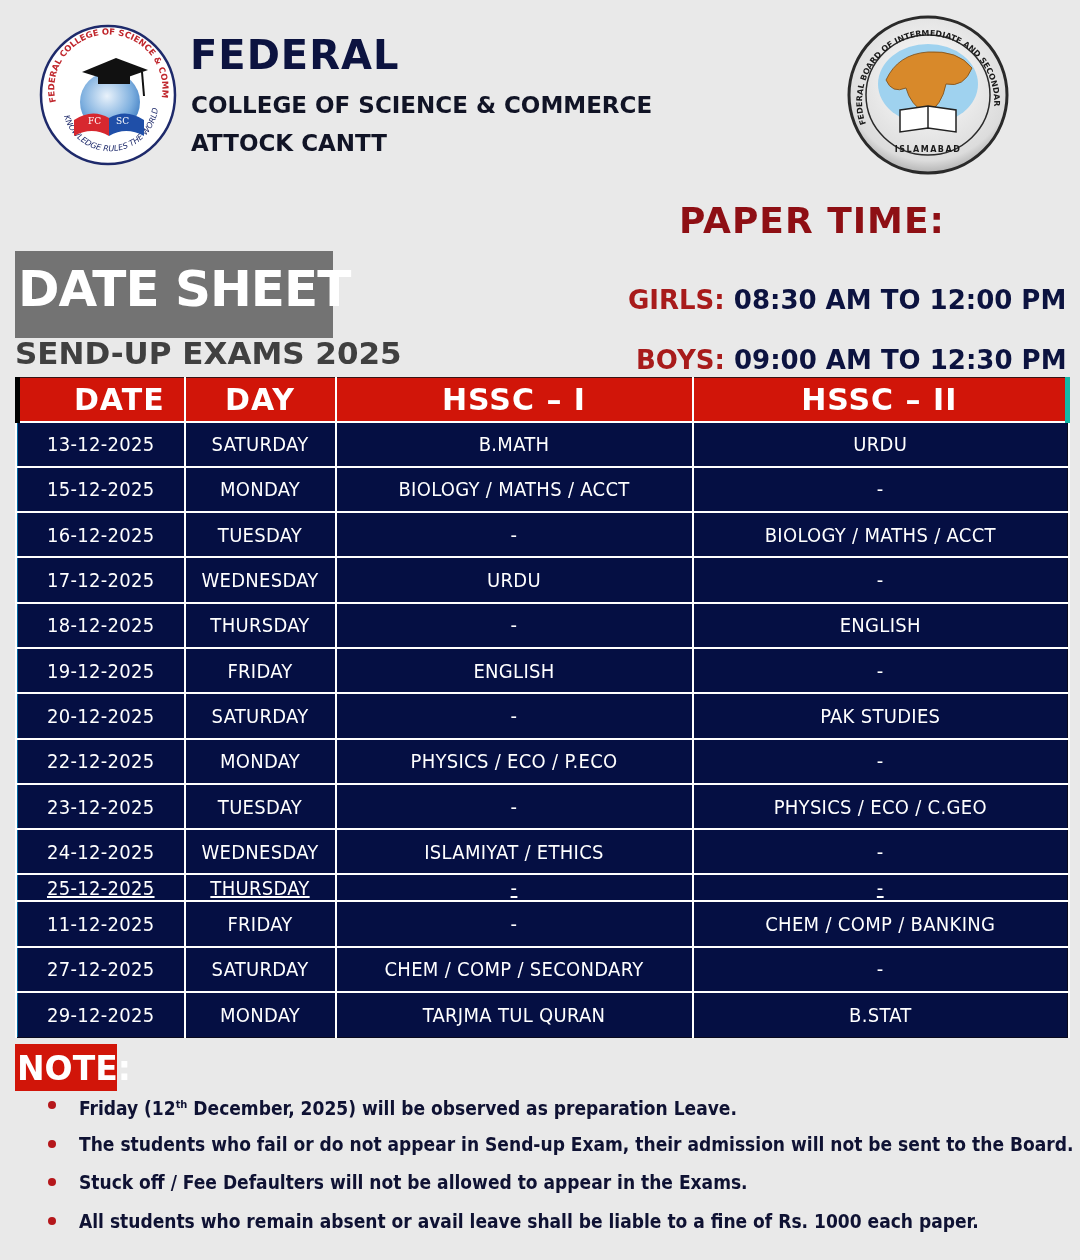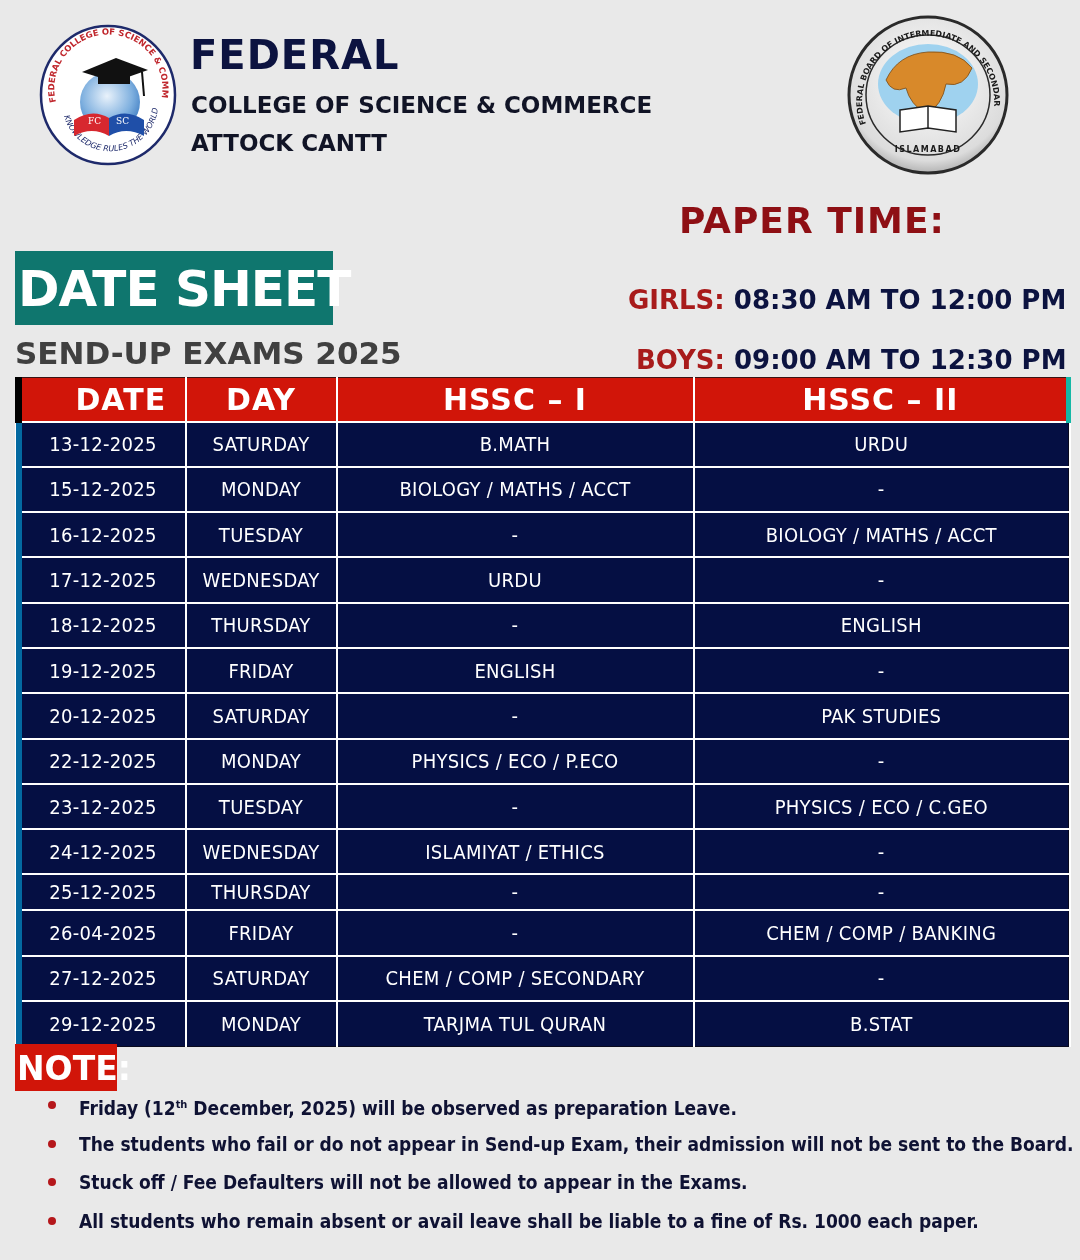--- a/index.html
+++ b/index.html
@@ -47,22 +47,22 @@
   .time-line {
     font-family: "DejaVu Sans", sans-serif;
     font-weight: bold; font-size: 26px; color: #0c1340;
     white-space: nowrap;
   }
   .time-line .lbl { color: #a81b1b; }
   .time-girls { left: 628px; top: 285px; }
   .time-boys { left: 636px; top: 339px; margin-top: 6px; }
 
   .date-sheet-badge {
-    left: 15px; top: 251px; width: 318px; height: 74px;
-    background: #0f766e;
+    left: 15px; top: 251px; width: 318px; height: 87px;
+    background: #737373;
     color: #ffffff;
     font-family: "DejaVu Sans", sans-serif;
     font-weight: bold; font-size: 50px;
     line-height: 77px; padding-left: 3px;
     letter-spacing: -1px;
     white-space: nowrap;
   }
   .exam-title {
     left: 15px; top: 335px;
     font-family: "DejaVu Sans", sans-serif;
@@ -87,33 +87,33 @@
   .schedule th {
     background: #d11509;
     color: #ffffff;
     font-family: "DejaVu Sans", sans-serif;
     font-weight: bold;
     font-size: 30px;
     height: 44px;
     letter-spacing: 1px;
     border-top: 1px solid #3a1414;
   }
-  .schedule th:first-child { border-left: 7px solid #000000; padding-left: 35px; }
+  .schedule th:first-child { border-left: 5px solid #000000; padding-left: 35px; }
   .schedule th:last-child { border-right: 5px solid #14b8a6; }
   .schedule td {
     background: #050f43;
     color: #ffffff;
     font-family: "DejaVu Sans Condensed", "DejaVu Sans", sans-serif;
     font-stretch: condensed;
     font-size: 20px;
     height: 45.3px;
     letter-spacing: 0.3px;
   }
-  .schedule tr.short td { height: 36px; }
-  .schedule td:first-child { border-left: 6px solid #0369a1; }
+  .schedule tr.short td { height: 27px; text-decoration: underline; }
+  .schedule td:first-child { border-left: 1px solid #0369a1; }
   .schedule td:last-child { border-right: 1px solid #0a0a1e; }
   .schedule tr:last-child td { border-bottom: 1px solid #0a0a1e; }
 
   .note-badge {
     left: 15px; top: 1044px; width: 102px; height: 47px;
     background: #d11509; color: #ffffff;
     font-family: "DejaVu Sans", sans-serif;
     font-weight: bold; font-size: 33px;
     line-height: 50px; padding-left: 2px;
   }
@@ -289,21 +289,21 @@
       <td>ISLAMIYAT / ETHICS</td>
       <td>-</td>
     </tr>
     <tr class="short">
       <td>25-12-2025</td>
       <td>THURSDAY</td>
       <td>-</td>
       <td>-</td>
     </tr>
     <tr>
-      <td>26-04-2025</td>
+      <td>11-12-2025</td>
       <td>FRIDAY</td>
       <td>-</td>
       <td>CHEM / COMP / BANKING</td>
     </tr>
     <tr>
       <td>27-12-2025</td>
       <td>SATURDAY</td>
       <td>CHEM / COMP / SECONDARY</td>
       <td>-</td>
     </tr>

